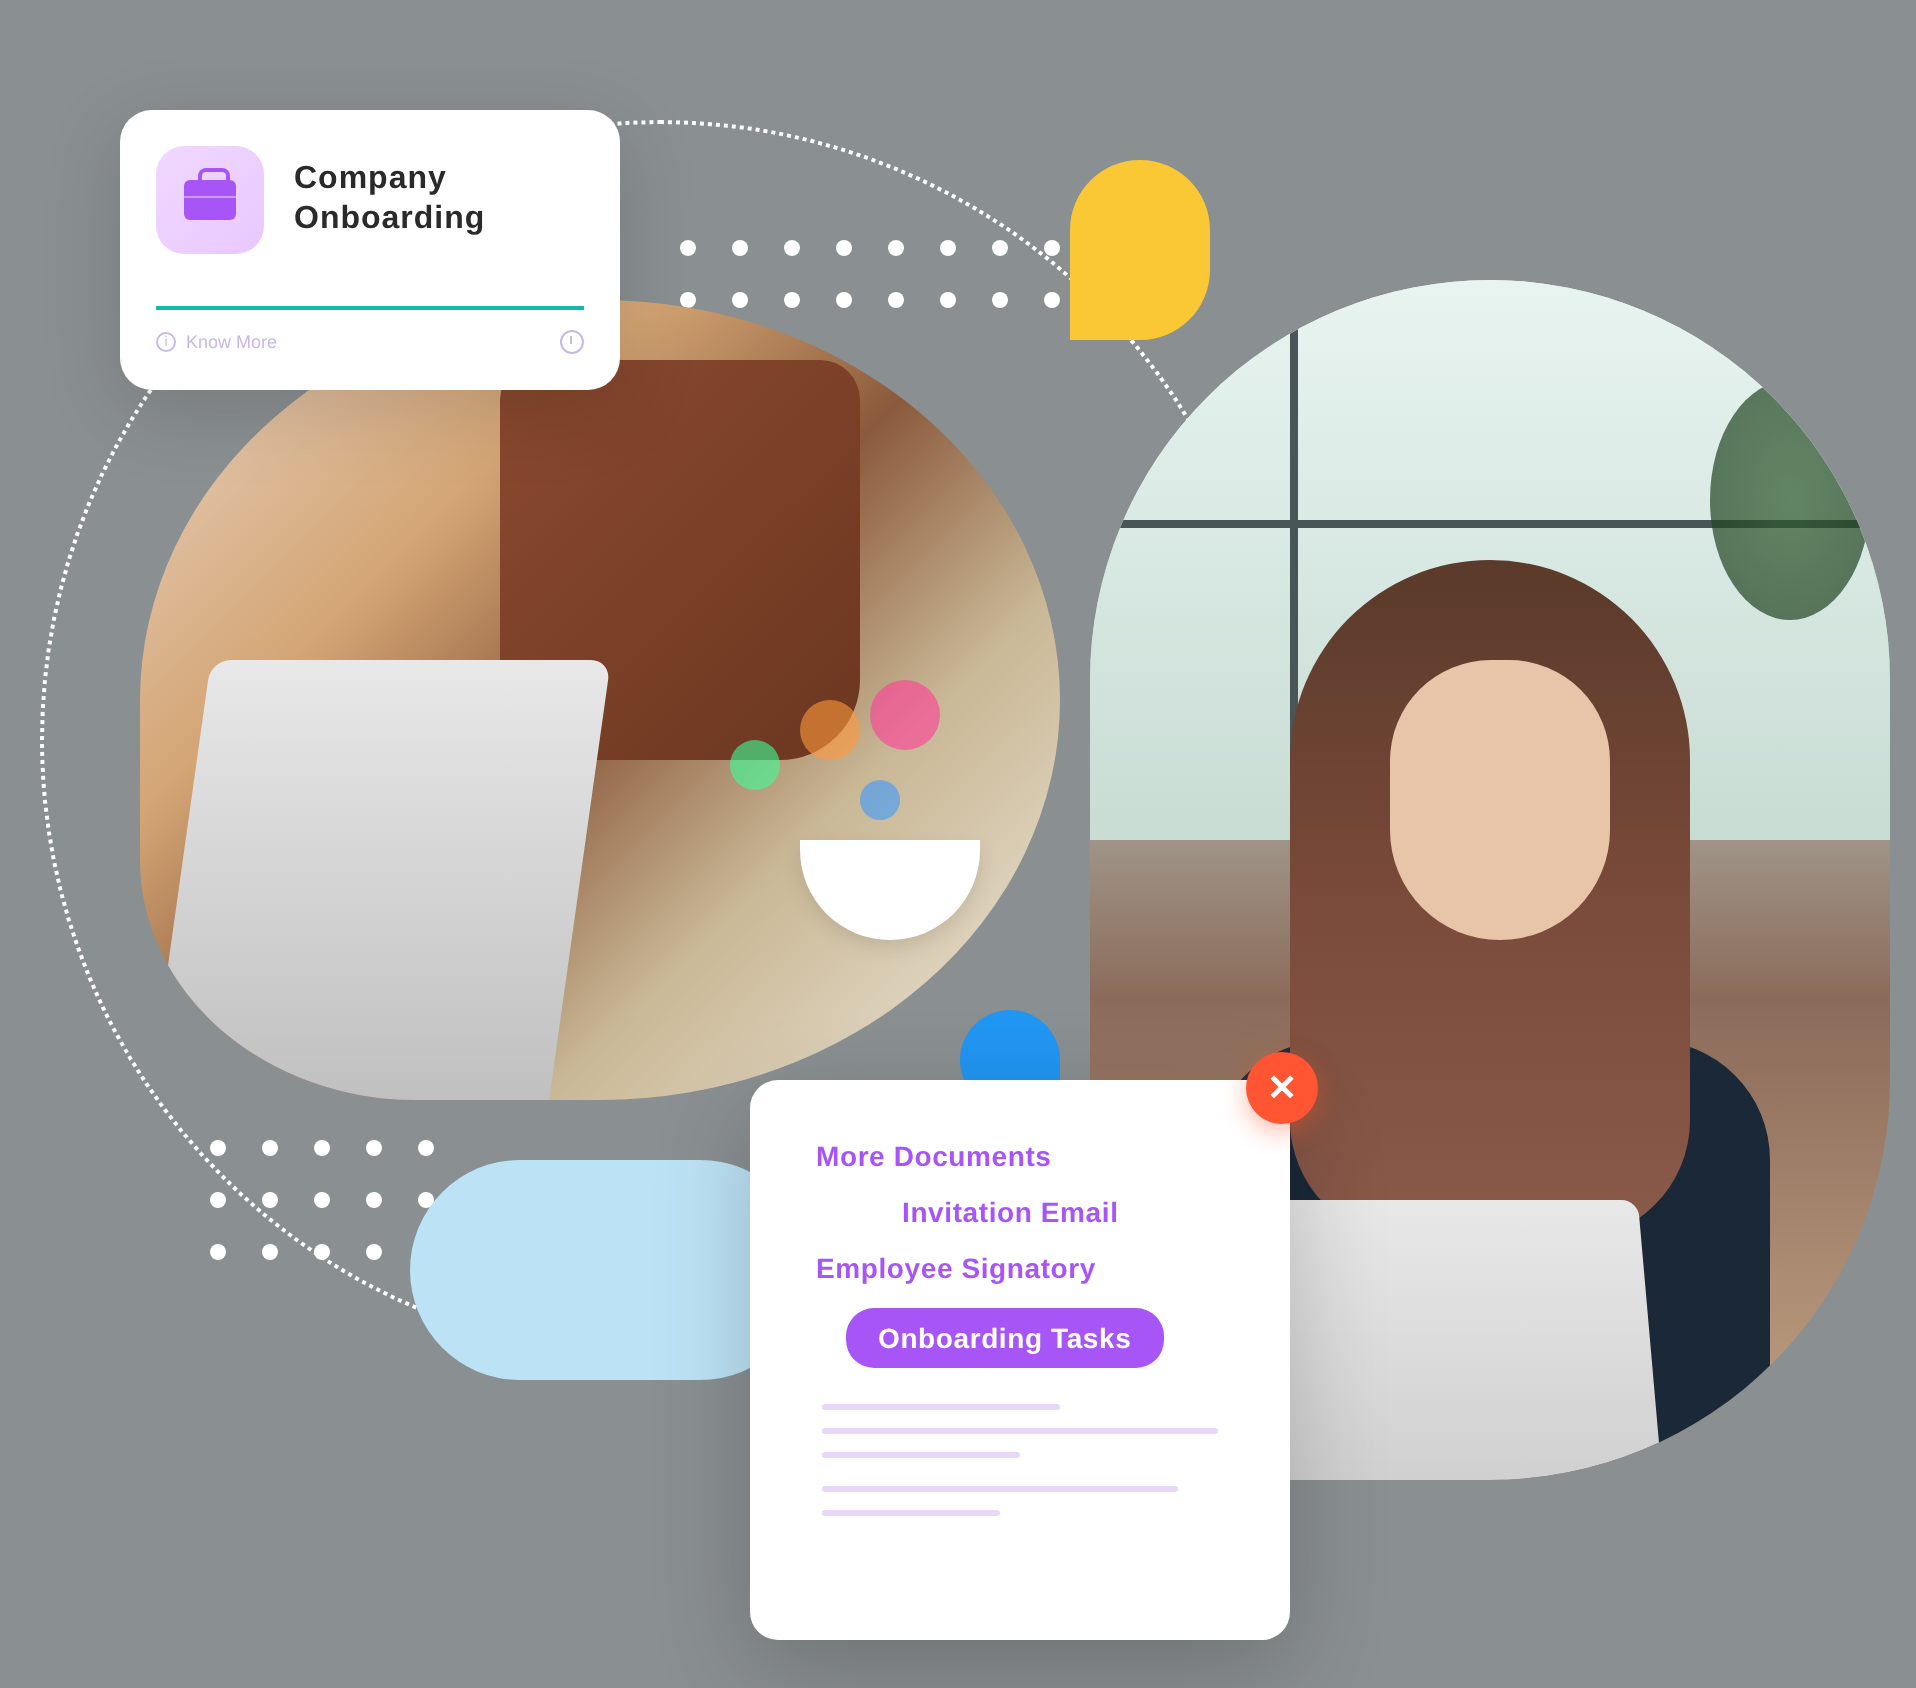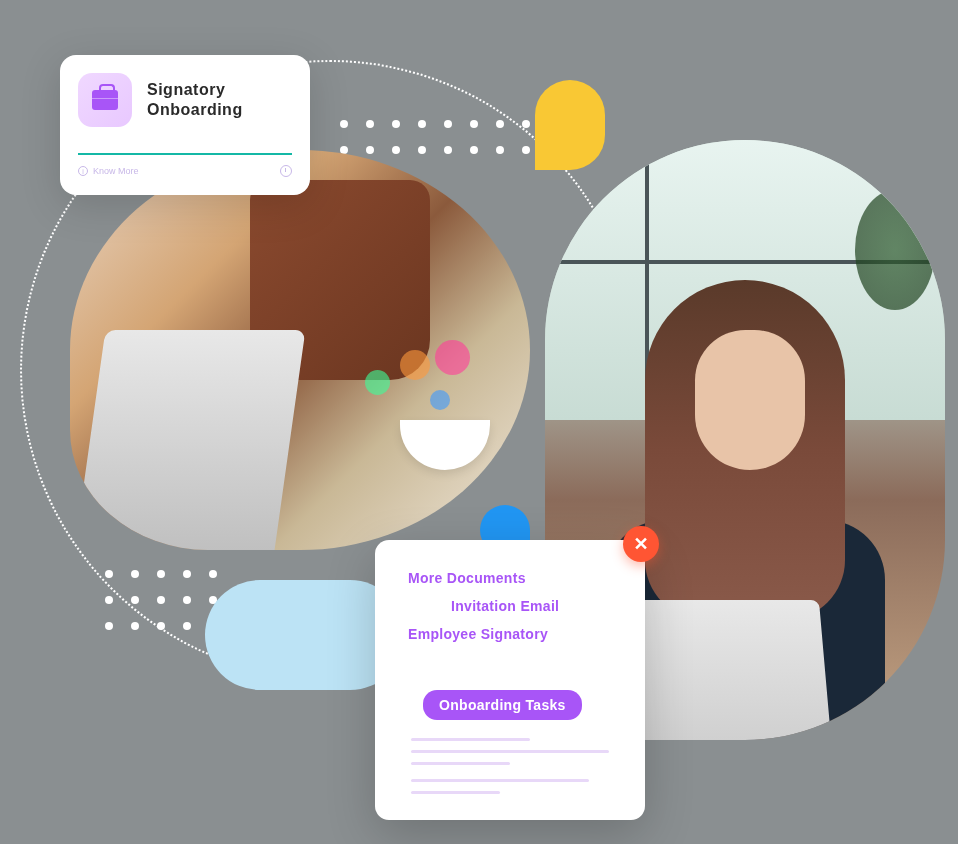--- a/index.html
+++ b/index.html
@@ -368,21 +368,20 @@
 .pill {
   display: inline-block;
   background: #a855f7;
   color: #fff;
   padding: 7px 16px;
   border-radius: 14px;
   margin-left: 20px;
   font-size: 14px;
   font-weight: 800;
   letter-spacing: 0.3px;
-  margin-top: 36px;
 }
 .doc-lines {
   margin-top: 18px;
   padding: 0 8px;
 }
 .doc-line {
   height: 3px;
   background: #e8d8f8;
   border-radius: 2px;
   margin-bottom: 9px;
@@ -472,21 +471,21 @@
   </div>
 </div>
 
 <div class="blue-small"></div>
 
 <div class="card-top">
   <div class="card-top-main">
     <div class="icon-box">
       <div class="briefcase"></div>
     </div>
-    <div class="card-top-title" style="white-space:pre-line">Signatory
+    <div class="card-top-title" style="white-space:pre-line">Company
 Onboarding</div>
   </div>
   <div class="card-top-footer">
     <div class="footer-left">
       <span class="info-icon">i</span>
       <span>Know More</span>
     </div>
     <span class="history-icon"></span>
   </div>
 </div>

